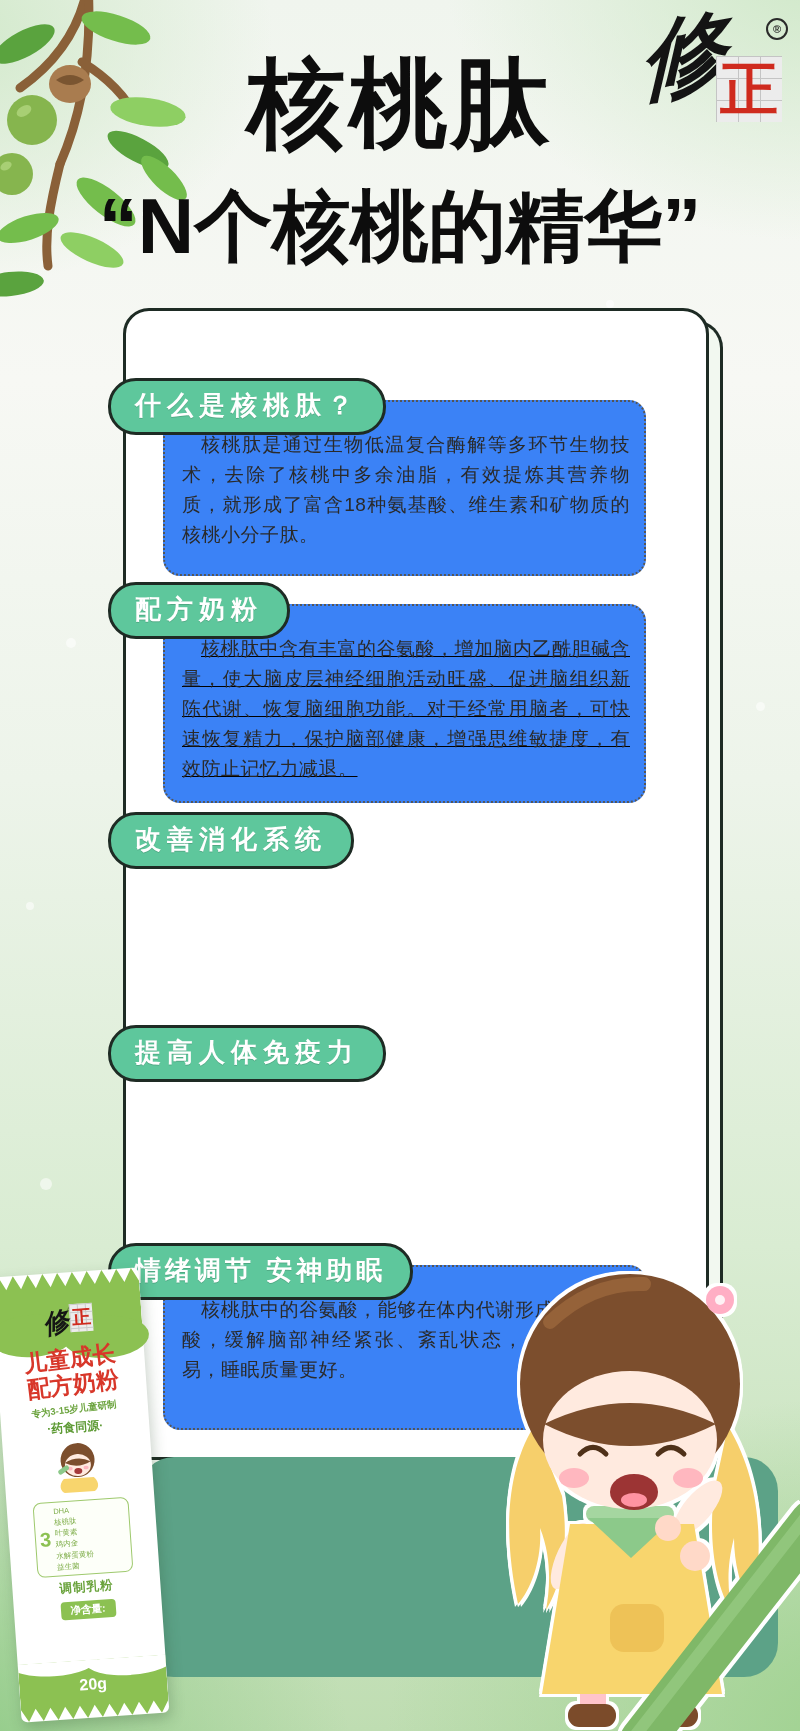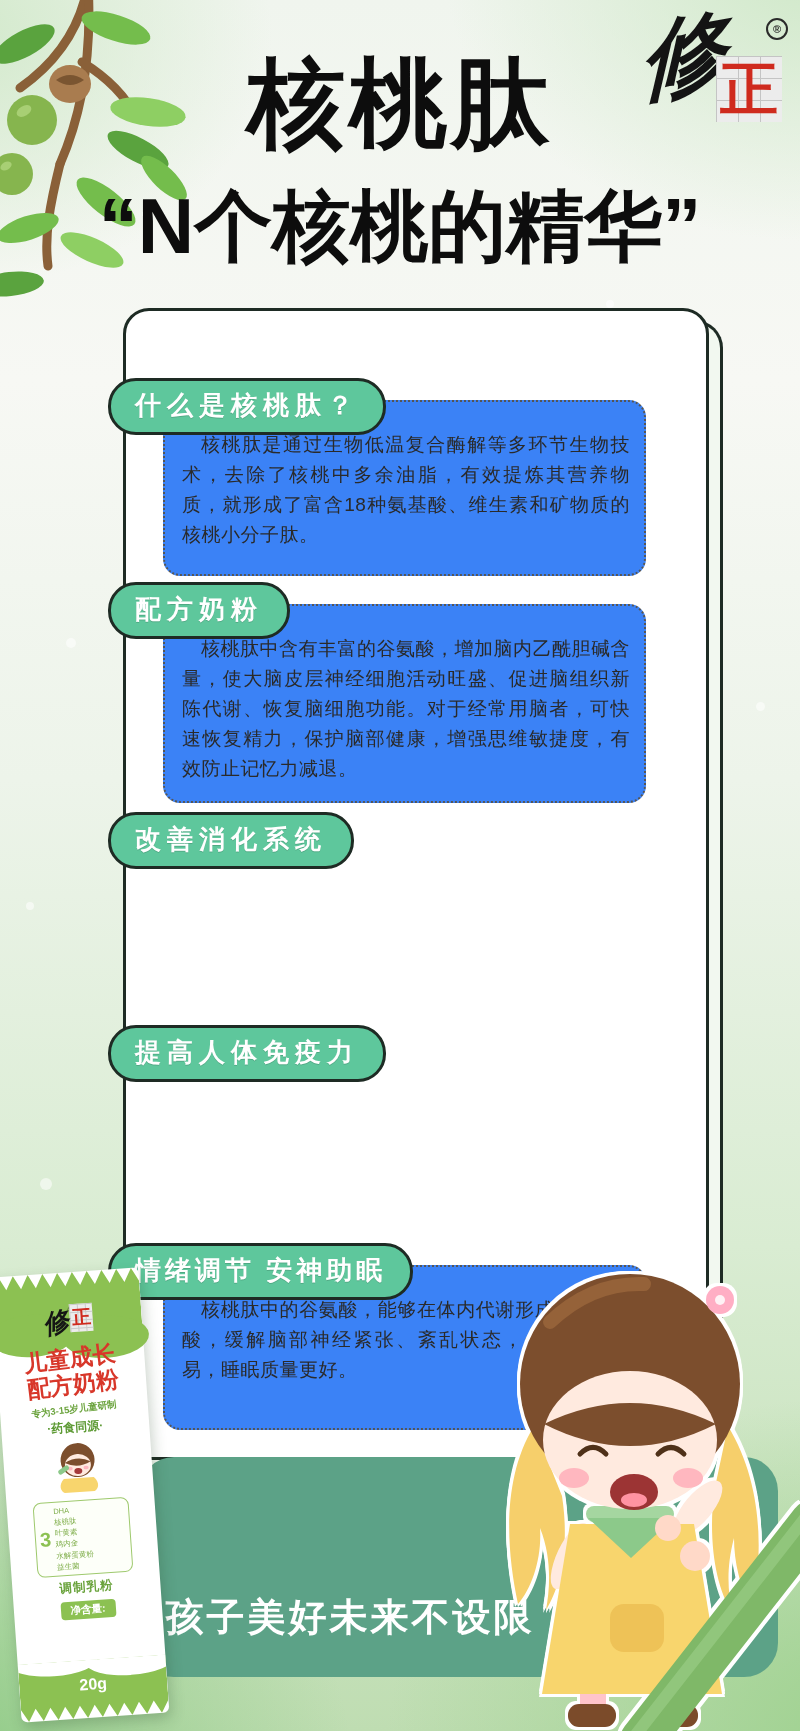--- a/index.html
+++ b/index.html
@@ -42,21 +42,21 @@
     box-shadow:12px 14px 0 -1px #f2f8f0, 12px 14px 0 2px var(--ink,#1e2b24);}
   .section{position:absolute;left:37px;right:60px;padding-top:22px;}
   .pill{position:absolute;top:0;left:-55px;z-index:2;background:var(--pill-green,#5ec79c);
     border:3px solid var(--ink,#1e2b24);border-radius:28px;padding:7px 24px 9px;
     color:#fff;font-size:26px;font-weight:800;letter-spacing:6px;white-space:nowrap;
     text-shadow:0 1px 0 rgba(0,0,0,.15);}
   .box{position:relative;border:2px dotted #555;border-radius:17px;padding:28px 14px 14px 17px;background:#3b82f6;}
   .box p{margin:0;font-size:19px;line-height:1.58;color:#2a2a2a;letter-spacing:.5px;text-indent:1em;
     text-align:justify;}
   .s1{top:67px;}  .s1 .box{min-height:130px;}
-  .s2{top:271px;} .s2 .box{min-height:153px;}
+  .s2{top:271px;} .s2 .box{min-height:153px;text-decoration:underline;}
   .s3{top:501px;} .s3 .box{min-height:145px;}
   .s4{top:714px;} .s4 .box{min-height:142px;}
   .s5{top:932px;} .s5 .box{min-height:119px;}
   .s5 .pill{letter-spacing:4px;}
 
   
   .footer-panel{position:absolute;left:140px;top:1457px;width:638px;height:220px;
     background:var(--panel-green,#5ca287);border-radius:34px;}
   .slogan{position:absolute;left:150px;top:1592px;width:400px;text-align:center;z-index:4;
     font-size:38px;font-weight:900;color:#fff;letter-spacing:3px;white-space:nowrap;}
@@ -185,21 +185,20 @@
             <span>情绪调节 安神助眠</span>
           </div>
           <div class="box">
             <p>核桃肽中的谷氨酸，能够在体内代谢形成γ-氨基丁酸，缓解脑部神经紧张、紊乱状态，使入睡更容易，睡眠质量更好。</p>
           </div>
         </section>
       </div>
   </div>
 
   <div class="footer-panel"></div>
-  <div class="slogan">孩子美好未来不设限</div>
 
   <div class="package">
     <div class="pkg-body"></div>
     <div class="pkg-top"></div>
     <div class="pkg-lobe lobe-l"></div>
     <div class="pkg-lobe lobe-r"></div>
     <div class="pkg-content">
       <div class="pkg-logo">
         <span class="p-xiu">修</span><span class="p-reg">®</span><span class="p-zheng">正</span>
       </div>

